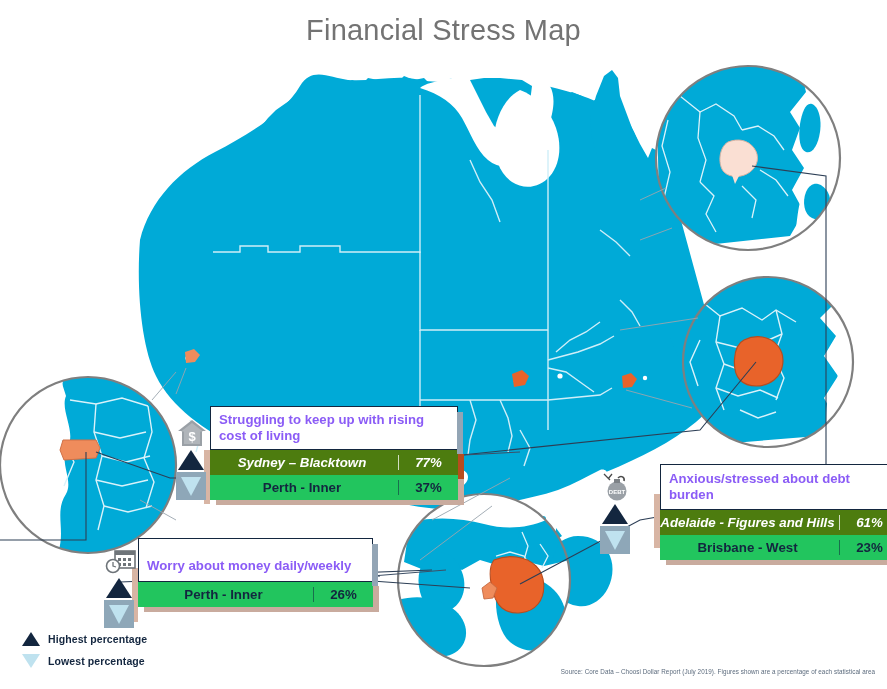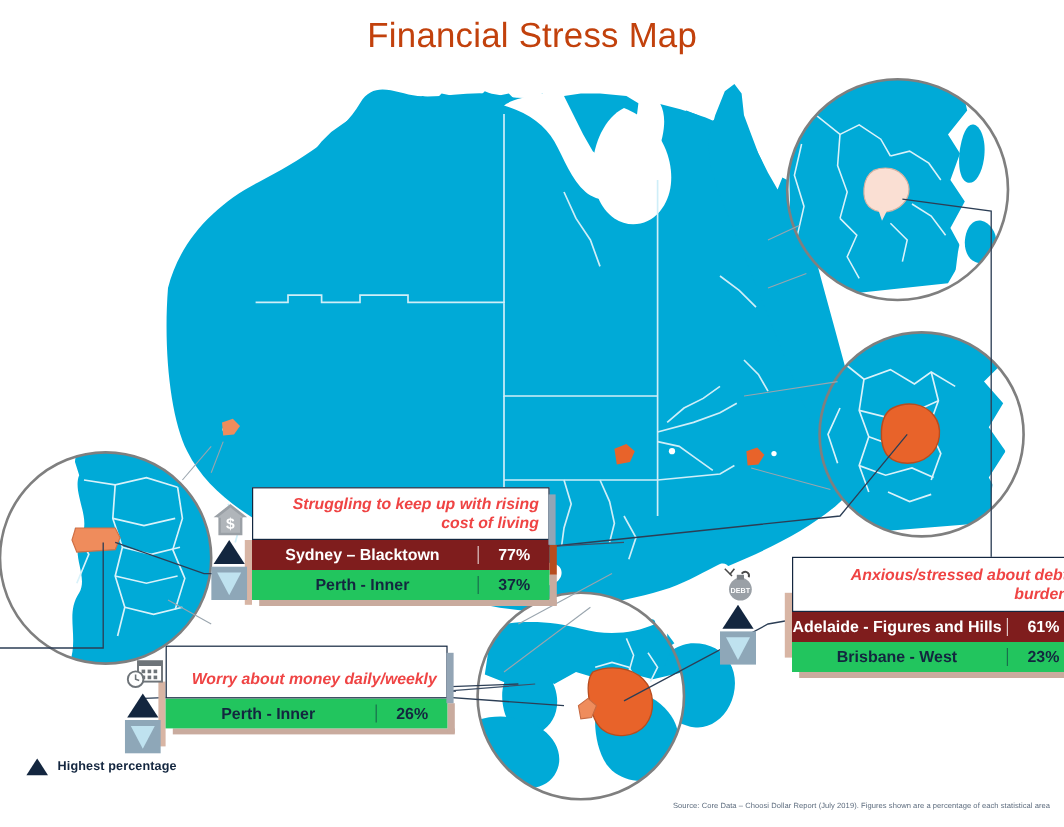--- a/index.html
+++ b/index.html
@@ -25,50 +25,49 @@
   
   .title {
     position: absolute;
     top: 14px;
     left: 0;
     width: 887px;
     text-align: center;
     font-size: 29px;
     font-weight: 400;
     letter-spacing: 0.2px;
-    color: #c2410c;
+    color: #737373;
   }
 
   
   #map-layer {
     position: absolute;
     inset: 0;
   }
 
   
   .callout {
     position: absolute;
     z-index: 30;
   }
   .callout-inner {
     position: relative;
   }
   .co-head {
     background: #ffffff;
     border: 1.6px solid #13263f;
-    color: #ef4444;
+    color: #8b5cf6;
     font-weight: bold;
     font-size: 13.2px;
     line-height: 15.5px;
-    text-align: right;
+    text-align: left;
     padding: 5px 8px 6px 8px;
     box-sizing: border-box;
     position: relative;
     z-index: 3;
-    font-style: italic;
   }
   .co-head::after {
     
     content: "";
     position: absolute;
     right: -6px;
     top: 5px;
     width: 6px;
     bottom: -5px;
     background: #93a5b5;
@@ -91,22 +90,23 @@
     white-space: nowrap;
     overflow: hidden;
   }
   .co-row .co-val {
     width: 60px;
     text-align: center;
     border-left: 1.4px solid rgba(19,38,63,.55);
     box-sizing: border-box;
   }
   .co-row.high {
-    background: #7f1d1d;
+    background: #4d7c0f;
     color: #ffffff;
+    font-style: italic;
   }
   .co-row.high .co-val { border-left-color: rgba(255,255,255,.75); }
   .co-row.low {
     background: #22c55e;
     color: #13263f;
   }
   .co-row.high::after {
     content: "";
     position: absolute;
     right: -6px;
@@ -590,17 +590,25 @@
 
   <div class="legend">
     <div class="legend-row">
       <span class="legend-glyph">
         <svg viewBox="0 0 20 16" width="20" height="16">
           <polygon points="10,1 19,15 1,15" fill="#13263f"></polygon>
         </svg>
       </span>
       <span class="legend-text">Highest percentage</span>
     </div>
+    <div class="legend-row">
+      <span class="legend-glyph">
+        <svg viewBox="0 0 20 16" width="20" height="16">
+          <polygon points="1,1 19,1 10,15" fill="#bfe2ef"></polygon>
+        </svg>
+      </span>
+      <span class="legend-text">Lowest percentage</span>
+    </div>
   </div>
 
   <div class="source">Source: Core Data – Choosi Dollar Report (July 2019). Figures shown are a percentage of each statistical area</div>
 
 </div>
 
 </body></html>

